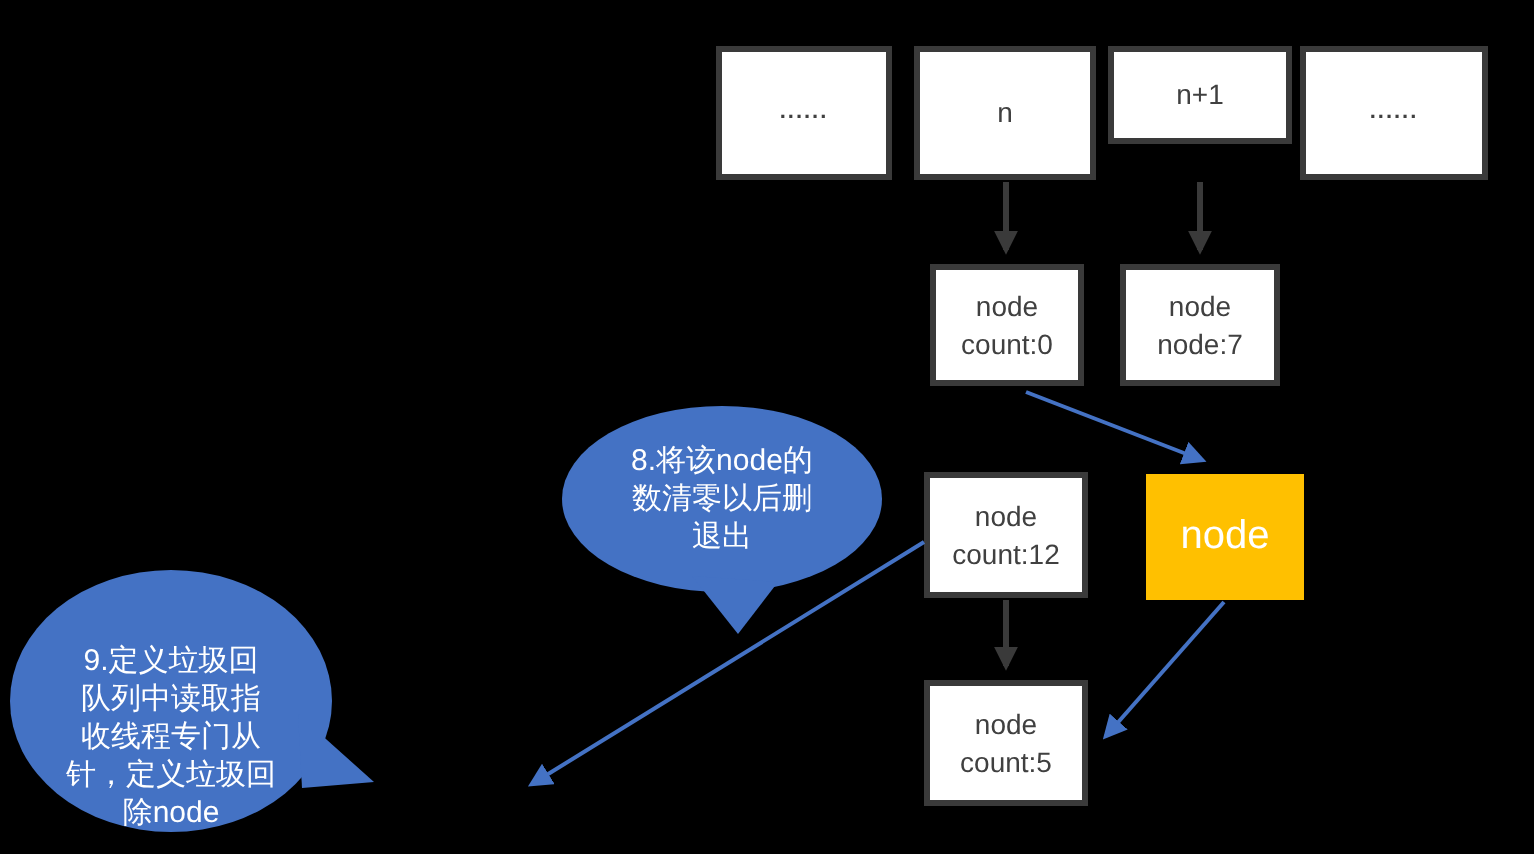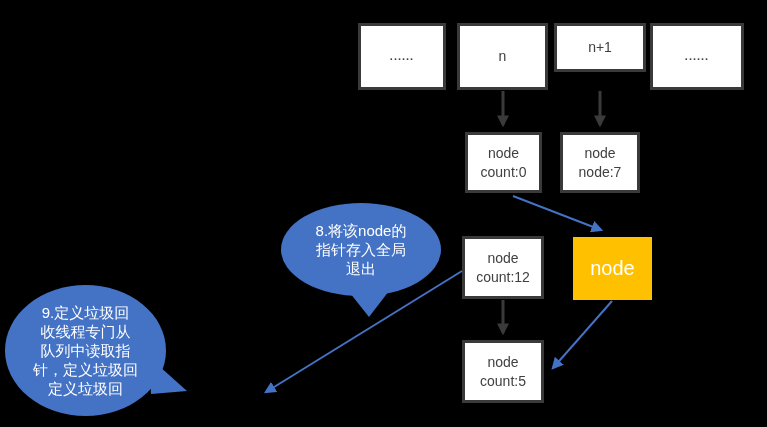--- a/index.html
+++ b/index.html
@@ -62,21 +62,21 @@
     color: #FFFFFF;
     display: flex;
     flex-direction: column;
     align-items: center;
     justify-content: center;
     text-align: center;
     font-size: 15px;
     line-height: 19px;
   }
   .bubble-step8 { left: 281px; top: 203px; width: 160px; height: 93px; }
-  .bubble-step9 { left: 5px;   top: 285px; width: 161px; height: 131px; }
+  .bubble-step9 { left: 5px;   top: 285px; width: 161px; height: 131px; justify-content: flex-end; }
   .bubble-line { display: block; }
   
   .overlay {
     position: absolute;
     left: 0; top: 0;
     width: 767px;
     height: 427px;
     pointer-events: none;
   }
 </style>
@@ -114,29 +114,29 @@
     <span>node</span>
     <span>count:5</span>
   </div>
 
   <div class="orange-node">
     <span>node</span>
   </div>
 
   <div class="bubble bubble-step8">
     <span class="bubble-line">8.将该node的</span>
-    <span class="bubble-line">指针存入全局</span>
+    <span class="bubble-line">数清零以后删</span>
     <span class="bubble-line">退出</span>
   </div>
   <div class="bubble bubble-step9">
     <span class="bubble-line">9.定义垃圾回</span>
+    <span class="bubble-line">队列中读取指</span>
     <span class="bubble-line">收线程专门从</span>
-    <span class="bubble-line">队列中读取指</span>
     <span class="bubble-line">针，定义垃圾回</span>
-    <span class="bubble-line">定义垃圾回</span>
+    <span class="bubble-line">除node</span>
   </div>
 
   <svg class="overlay" width="767" height="427" viewBox="0 0 767 427" xmlns="http://www.w3.org/2000/svg">
     <defs>
       <marker id="mblue" viewBox="0 0 10 10" refX="8" refY="5" markerWidth="6" markerHeight="6" orient="auto-start-reverse">
         <path d="M0,0 L10,5 L0,10 z" fill="#4472C4"></path>
       </marker>
       <marker id="mdark" viewBox="0 0 10 10" refX="8" refY="5" markerWidth="4" markerHeight="4" orient="auto-start-reverse">
         <path d="M0,0 L10,5 L0,10 z" fill="#3A3A3A"></path>
       </marker>

